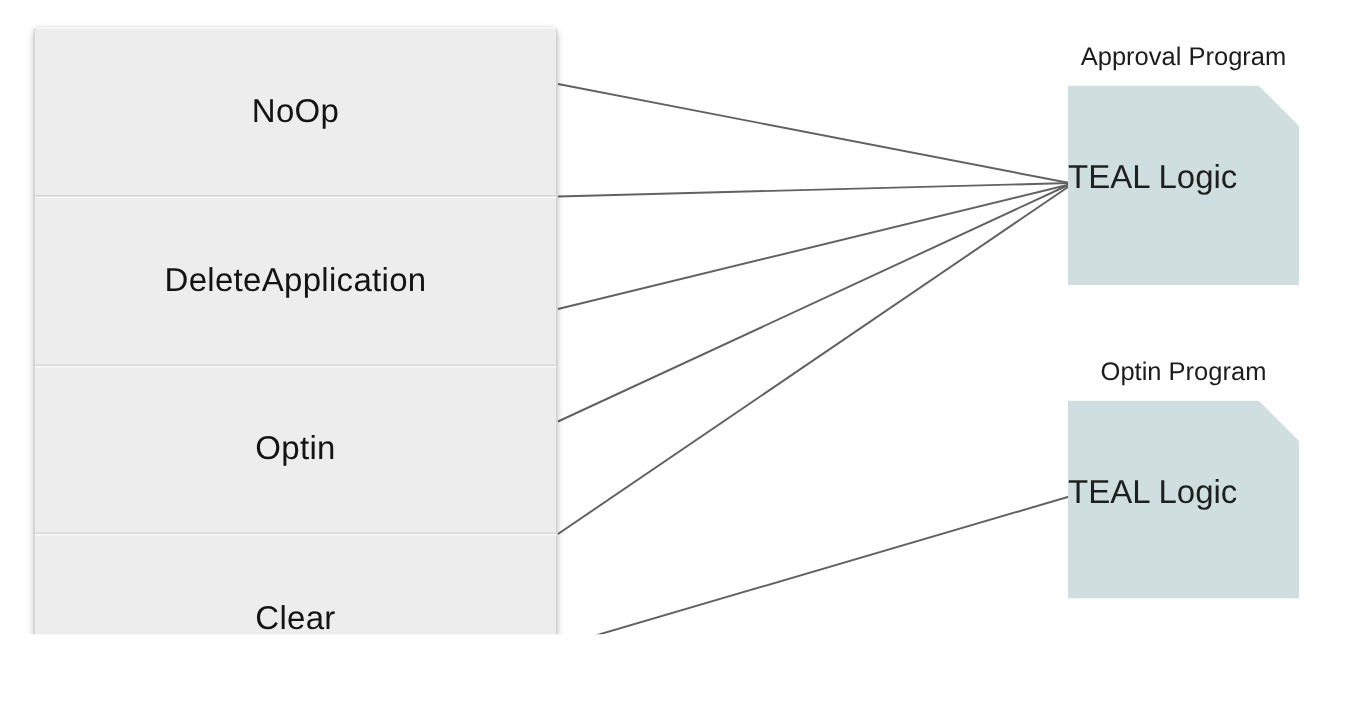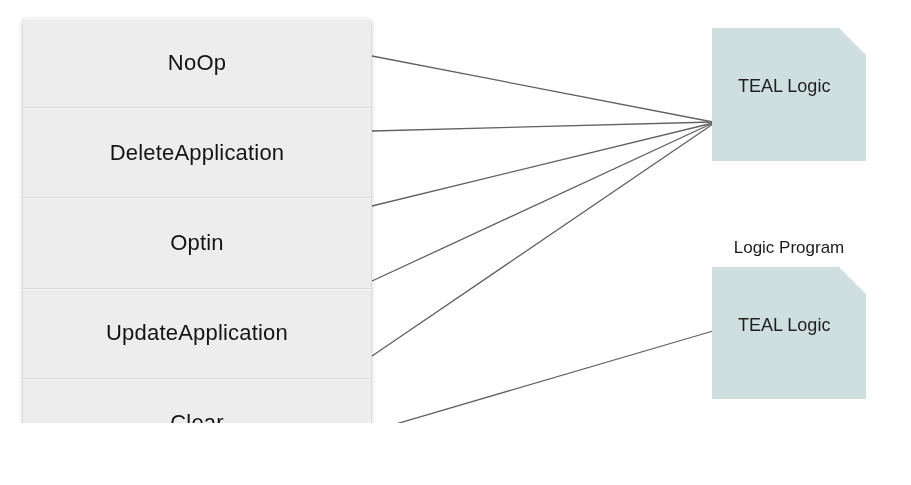--- a/index.html
+++ b/index.html
@@ -69,23 +69,23 @@
     width: 154px;
     background: #cfdfe0;
     clip-path: polygon(0 0, calc(100% - 27px) 0, 100% 27px, 100% 100%, 0 100%);
     filter: drop-shadow(1px 2px 2px rgba(0,0,0,0.25));
     display: flex;
     align-items: flex-start;
   }
   .program-group.approval .program-box { height: 133px; }
   .program-group.clear    .program-box { height: 132px; }
   .program-box span {
-    font-size: 18px;
+    font-size: 22px;
     color: #1f1f1f;
-    margin: 48px 0 0 26px;
+    margin: 48px 0 0 0;
     white-space: nowrap;
   }
 </style>
 </head>
 <body>
 
 <div class="canvas">
 
   <svg class="connectors" viewBox="0 0 911 485" xmlns="http://www.w3.org/2000/svg">
     <line x1="372" y1="56" x2="713" y2="122" stroke="#616161" stroke-width="1.3"></line>
@@ -100,33 +100,31 @@
     <div class="op-row">
       <span>NoOp</span>
     </div>
     <div class="op-row">
       <span>DeleteApplication</span>
     </div>
     <div class="op-row">
       <span>Optin</span>
     </div>
     <div class="op-row">
-      <span>UpdateApplication</span>
-    </div>
-    <div class="op-row">
       <span>Clear</span>
     </div>
   </div>
 
   <div class="program-group approval">
+    <div class="program-title">Approval Program</div>
     <div class="program-box">
       <span>TEAL Logic</span>
     </div>
   </div>
 
   <div class="program-group clear">
-    <div class="program-title">Logic Program</div>
+    <div class="program-title">Optin Program</div>
     <div class="program-box">
       <span>TEAL Logic</span>
     </div>
   </div>
 
 </div>
 
 </body></html>

